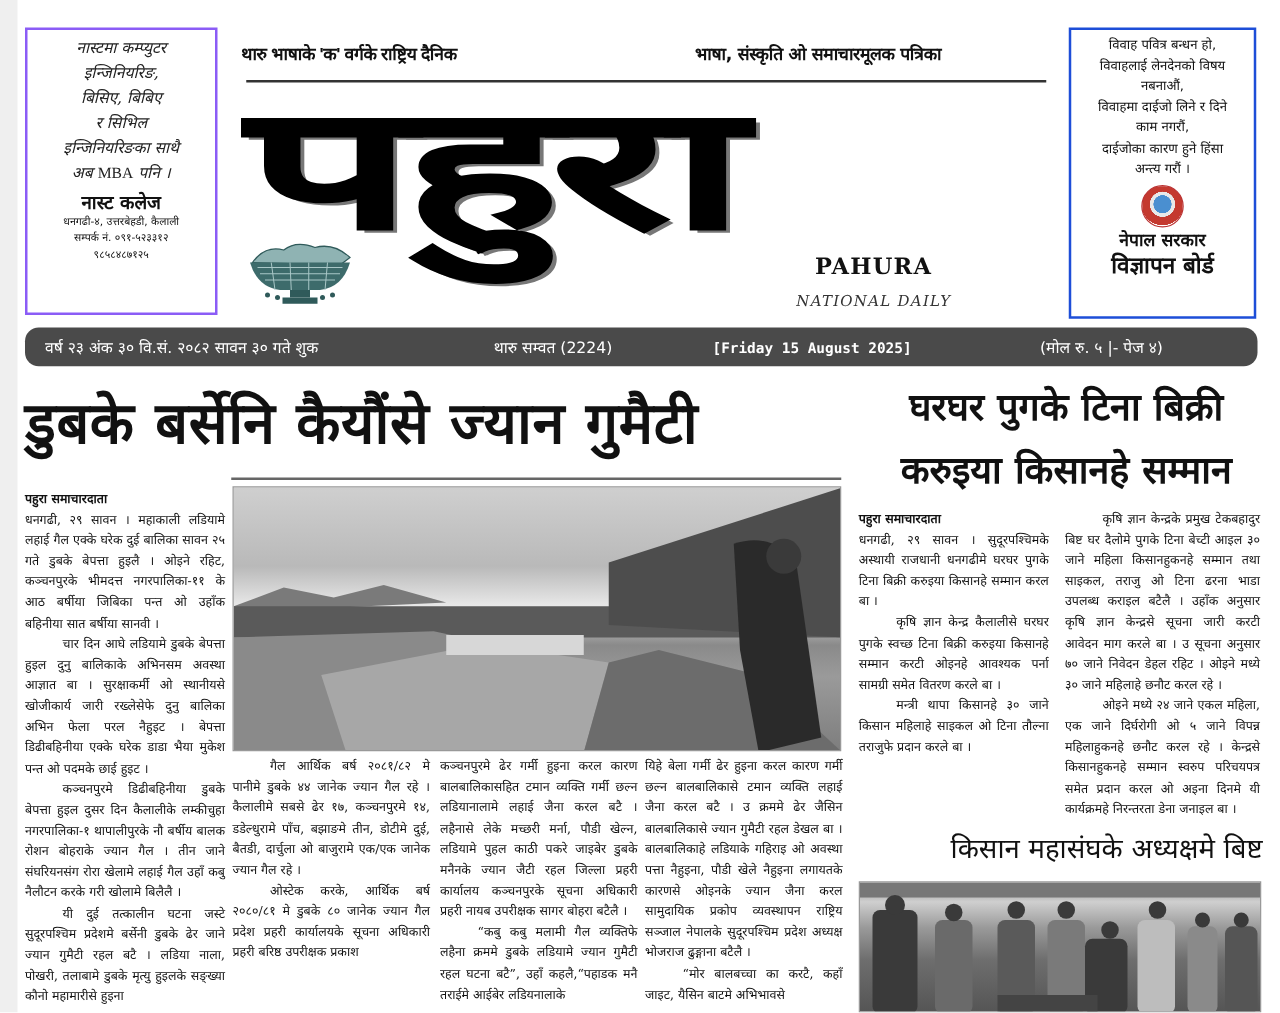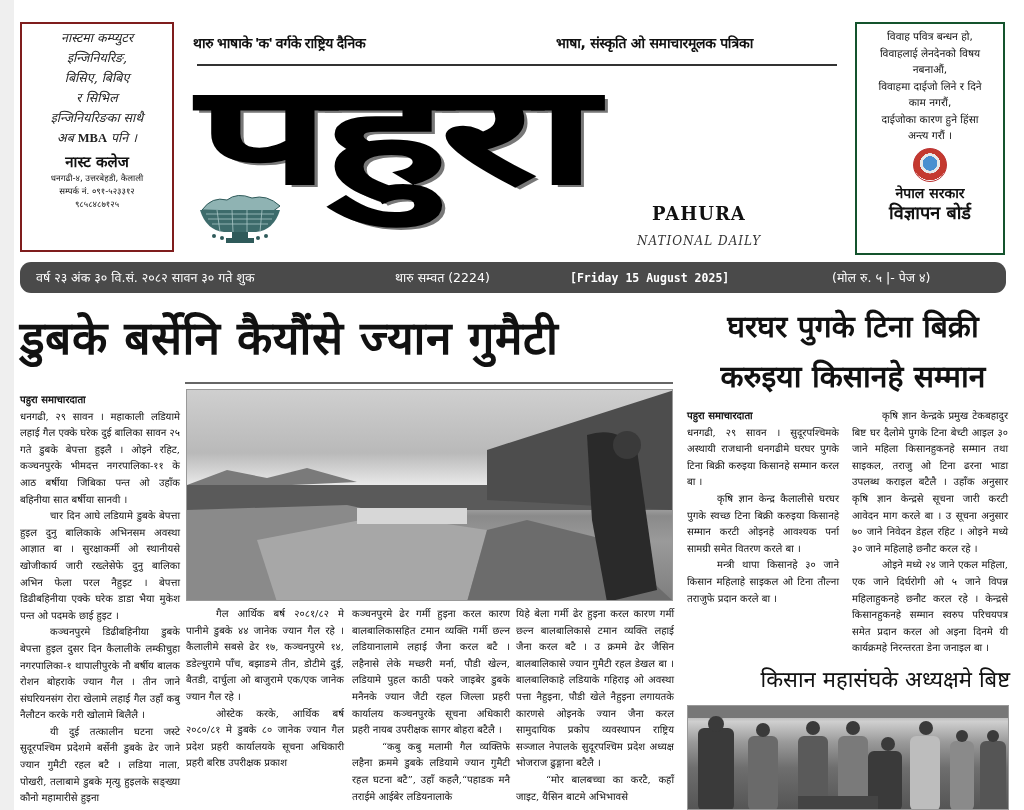--- a/index.html
+++ b/index.html
@@ -1,28 +1,28 @@
 <!DOCTYPE html>
 <html><head>
 <meta charset="utf-8">
 <style>
   * { box-sizing: border-box; margin: 0; padding: 0; }
   html, body { width: 1024px; height: 810px; overflow: hidden; background: #fff; }
   body { font-family: "DejaVu Sans", sans-serif; color: #111; position: relative; }
   .page-edge { position: absolute; left: 0; top: 0; width: 14px; height: 810px; background: #efefef; }
 
   
-  .ad-left { position: absolute; left: 20px; top: 22px; width: 154px; height: 230px; border: 2px solid #7f1d1d; padding: 4px 3px; text-align: center; }
+  .ad-left { position: absolute; left: 20px; top: 22px; width: 154px; height: 230px; border: 2px solid #8b5cf6; padding: 4px 3px; text-align: center; }
   .ad-left .script { font-family: "DejaVu Serif", serif; font-style: italic; font-size: 12.5px; line-height: 20px; color: #222; }
-  .ad-left .script b { font-style: normal; font-family: "Liberation Serif", serif; font-weight: bold; }
+  .ad-left .script b { font-style: normal; font-family: "Liberation Serif", serif; font-weight: normal; }
   .ad-left .college { font-weight: bold; font-size: 15px; margin-top: 4px; line-height: 20px; }
   .ad-left .small { font-size: 8.5px; line-height: 13px; }
 
   
-  .ad-right { position: absolute; left: 855px; top: 22px; width: 150px; height: 233px; border: 2px solid #14532d; padding: 4px 3px; text-align: center; }
+  .ad-right { position: absolute; left: 855px; top: 22px; width: 150px; height: 233px; border: 2px solid #1d4ed8; padding: 4px 3px; text-align: center; }
   .ad-right .msg { font-size: 10.5px; line-height: 16.5px; color: #111; }
   .emblem { width: 34px; height: 34px; margin: 4px auto 2px; border-radius: 50%; background: radial-gradient(circle at 50% 45%, #4a8fd0 0 30%, #e8e8e8 31% 42%, #c4392f 43% 70%, #fff 71%); border: 1px solid #b33; }
   .ad-right .gov { font-weight: bold; font-size: 14px; line-height: 18px; }
   .ad-right .board { font-weight: bold; font-size: 18px; line-height: 22px; }
 
   
   .tagline-left { position: absolute; left: 193px; top: 33px; font-size: 14px; font-weight: bold; font-family: "Liberation Sans Narrow","Liberation Sans", sans-serif; letter-spacing: -0.3px; }
   .tagline-right { position: absolute; left: 556px; top: 33px; font-size: 14px; font-weight: bold; letter-spacing: -0.3px; }
   .mast-rule { position: absolute; left: 197px; top: 64px; width: 640px; height: 2px; background: #333; }
   .logo { position: absolute; left: 198px; top: 68px; width: 644px; height: 150px; }

